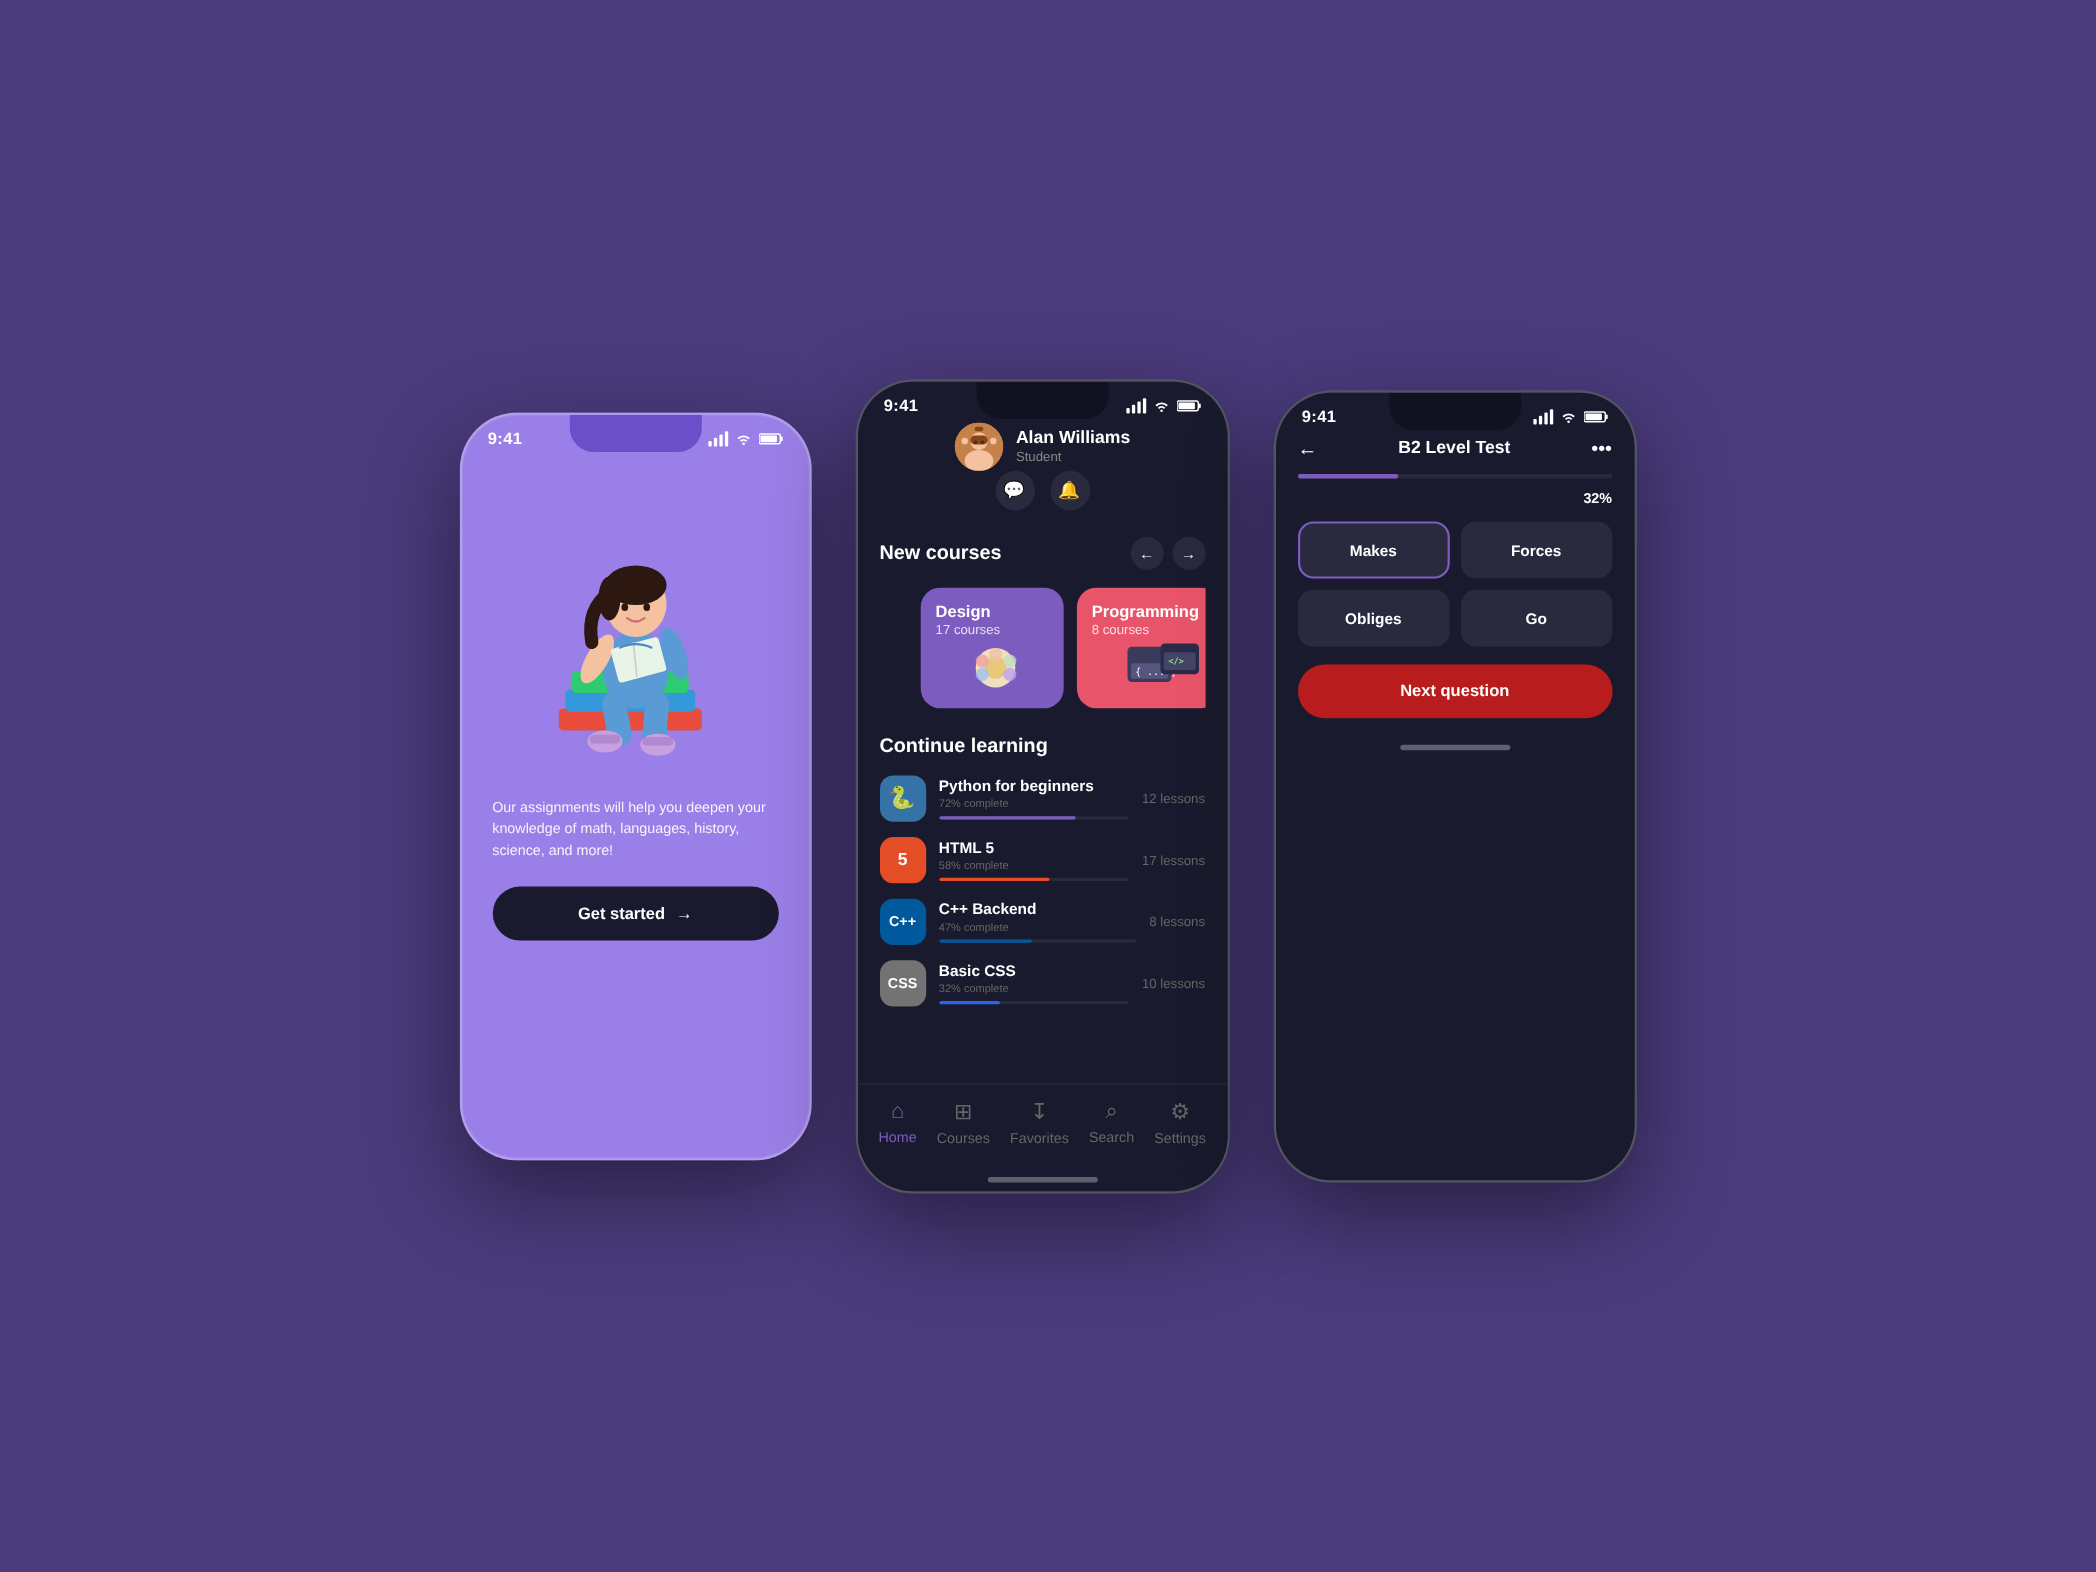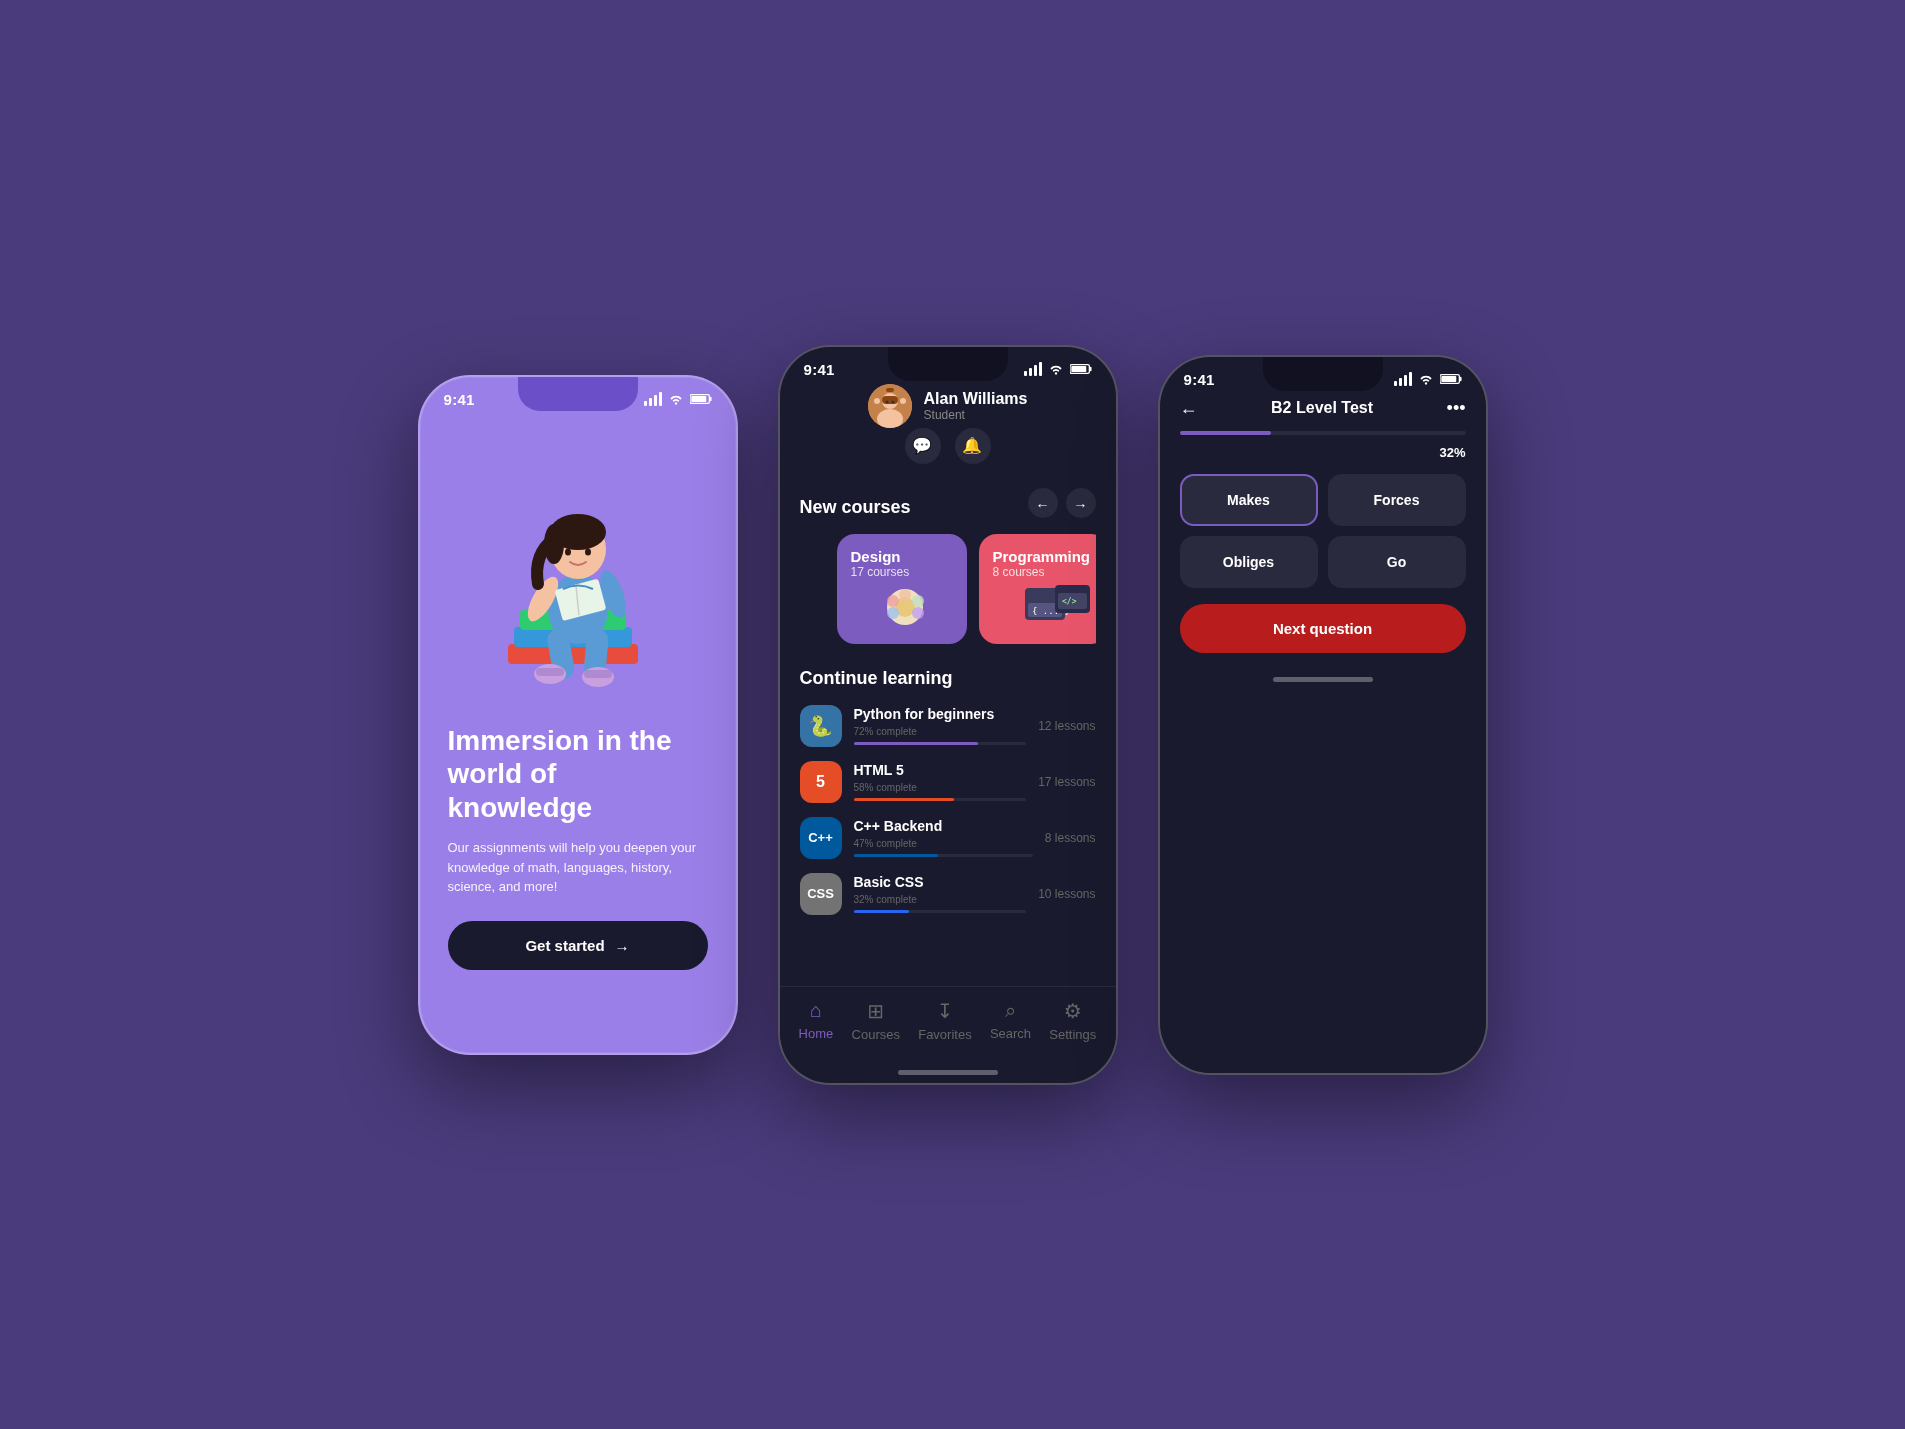--- a/index.html
+++ b/index.html
@@ -153,21 +153,21 @@
       border-radius: 50%;
       background: #2a2a3e;
       border: none;
       color: white;
       display: flex; align-items: center; justify-content: center;
       cursor: pointer;
       font-size: 16px;
     }
     .section-header {
       display: flex;
-      align-items: flex-end;
+      align-items: center;
       justify-content: space-between;
       margin-bottom: 16px;
       gap: 48px;
     }
     .section-title { font-size: 18px; font-weight: 700; }
     .nav-arrows { display: flex; gap: 8px; }
     .nav-arrow {
       width: 30px; height: 30px;
       border-radius: 50%;
       background: #2a2a3e;
@@ -450,21 +450,20 @@
         <path d="M92 128 Q100 134 108 128" stroke="#c97070" stroke-width="2" fill="none" stroke-linecap="round"></path>
 
         <rect x="80" y="150" width="45" height="32" rx="3" fill="#e8f4e8" transform="rotate(-15 102 166)"></rect>
         <line x1="102" y1="150" x2="97" y2="181" stroke="#ccc" stroke-width="1.5" transform="rotate(-15 100 166)"></line>
 
         <path d="M85 155 Q100 148 115 155" stroke="#4a8bc4" stroke-width="2" fill="none"></path>
       </svg>
     </div>
 
     <div class="onboard-content">
-      <div class="onboard-title">Immersion in the world of knowledge</div>
       <div class="onboard-subtitle">Our assignments will help you deepen your knowledge of math, languages, history, science, and more!</div>
       <button class="get-started-btn">
         <span>Get started</span>
         <span>→</span>
       </button>
     </div>
   </div>
 </div>
 
 <div class="phone phone-2">

